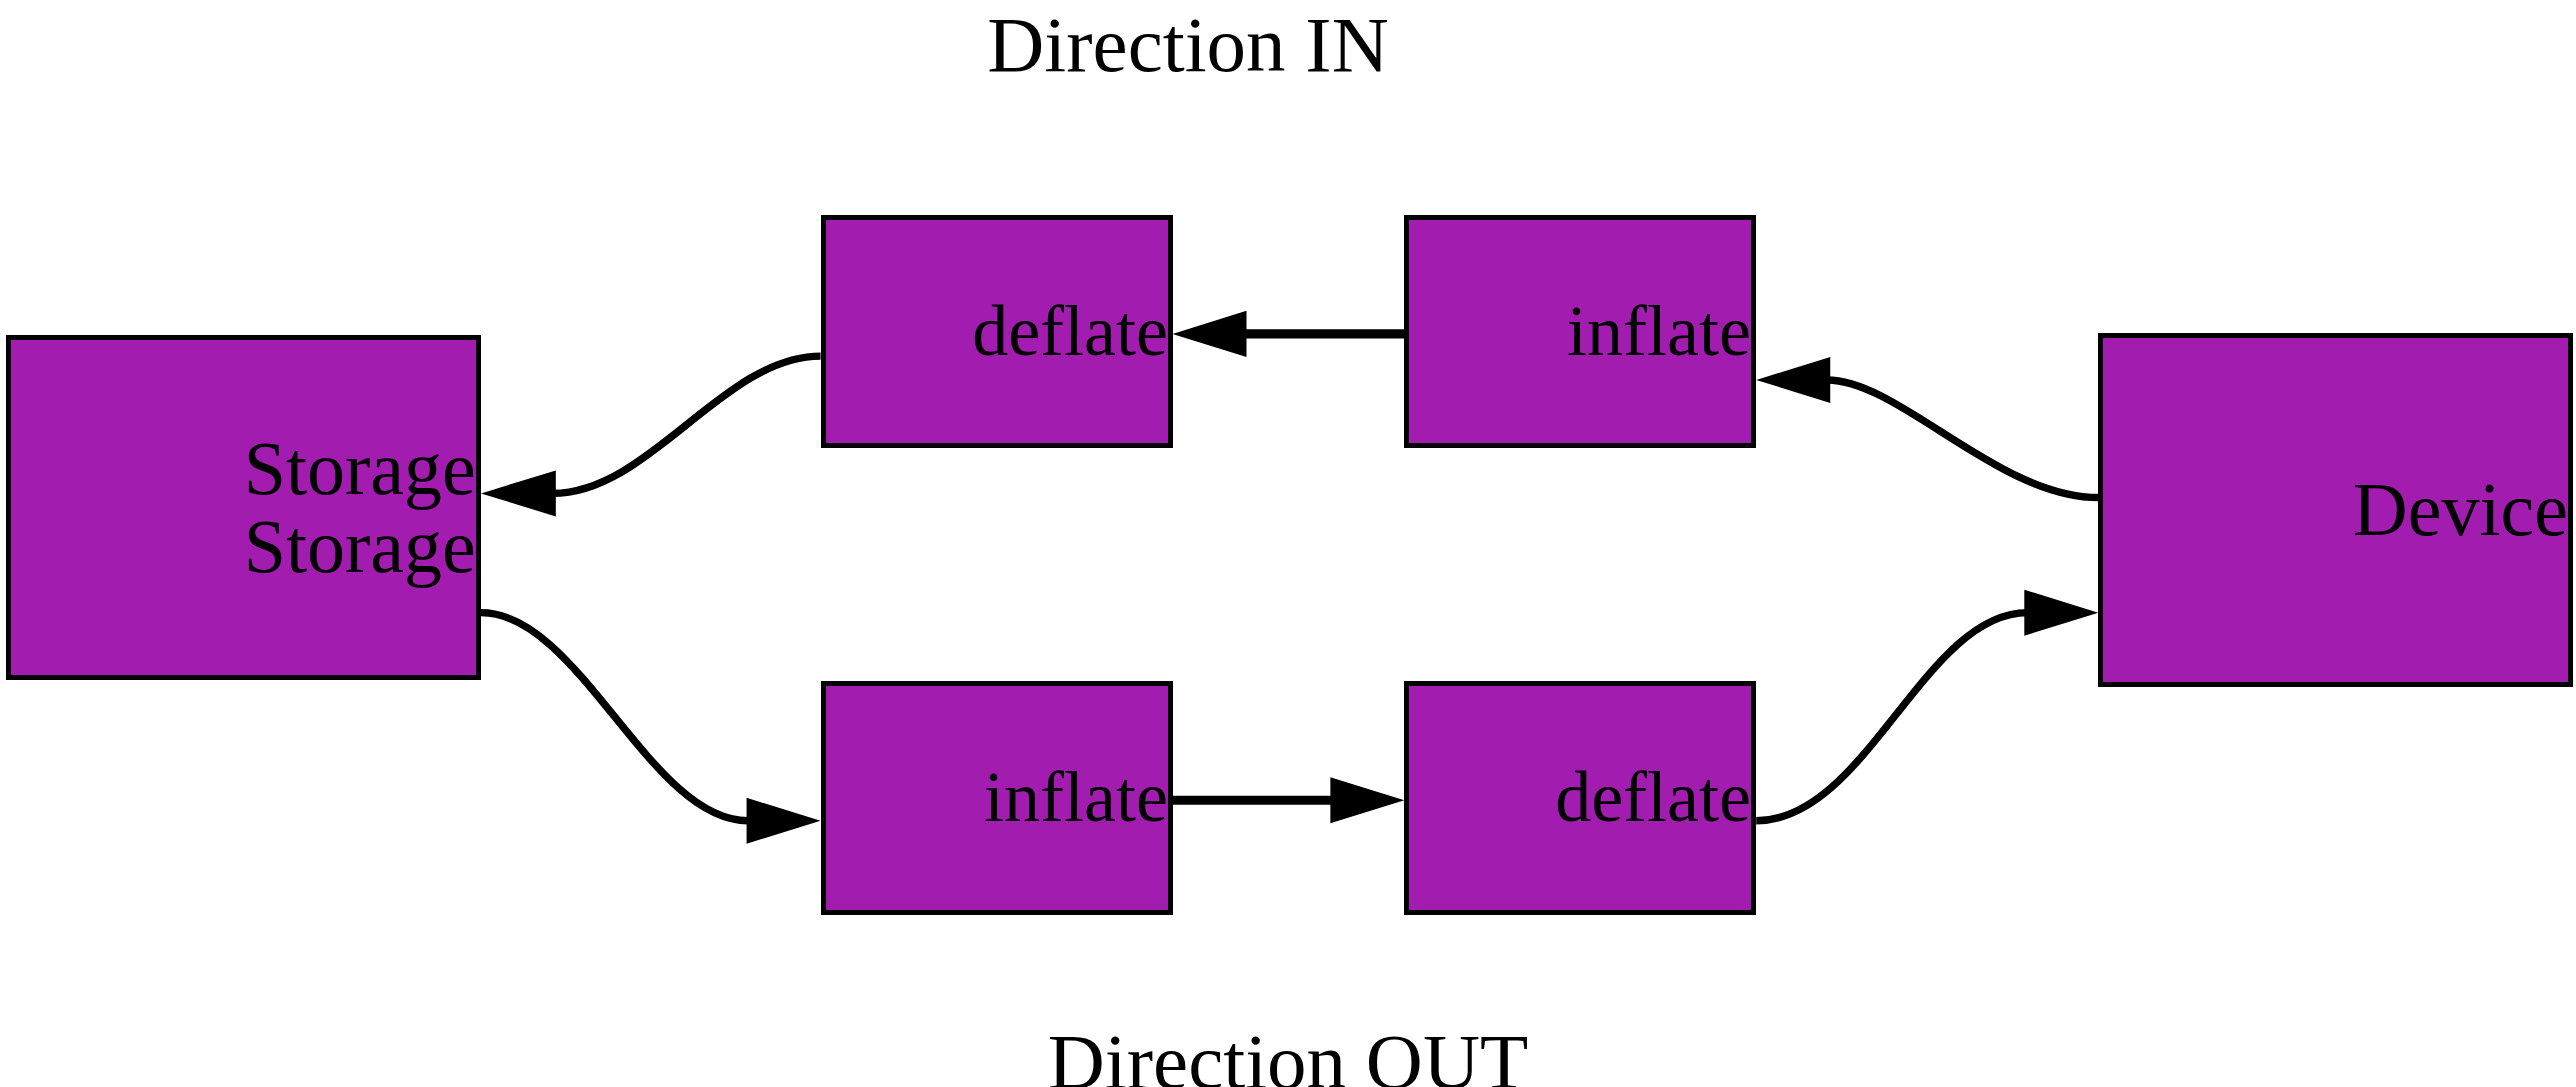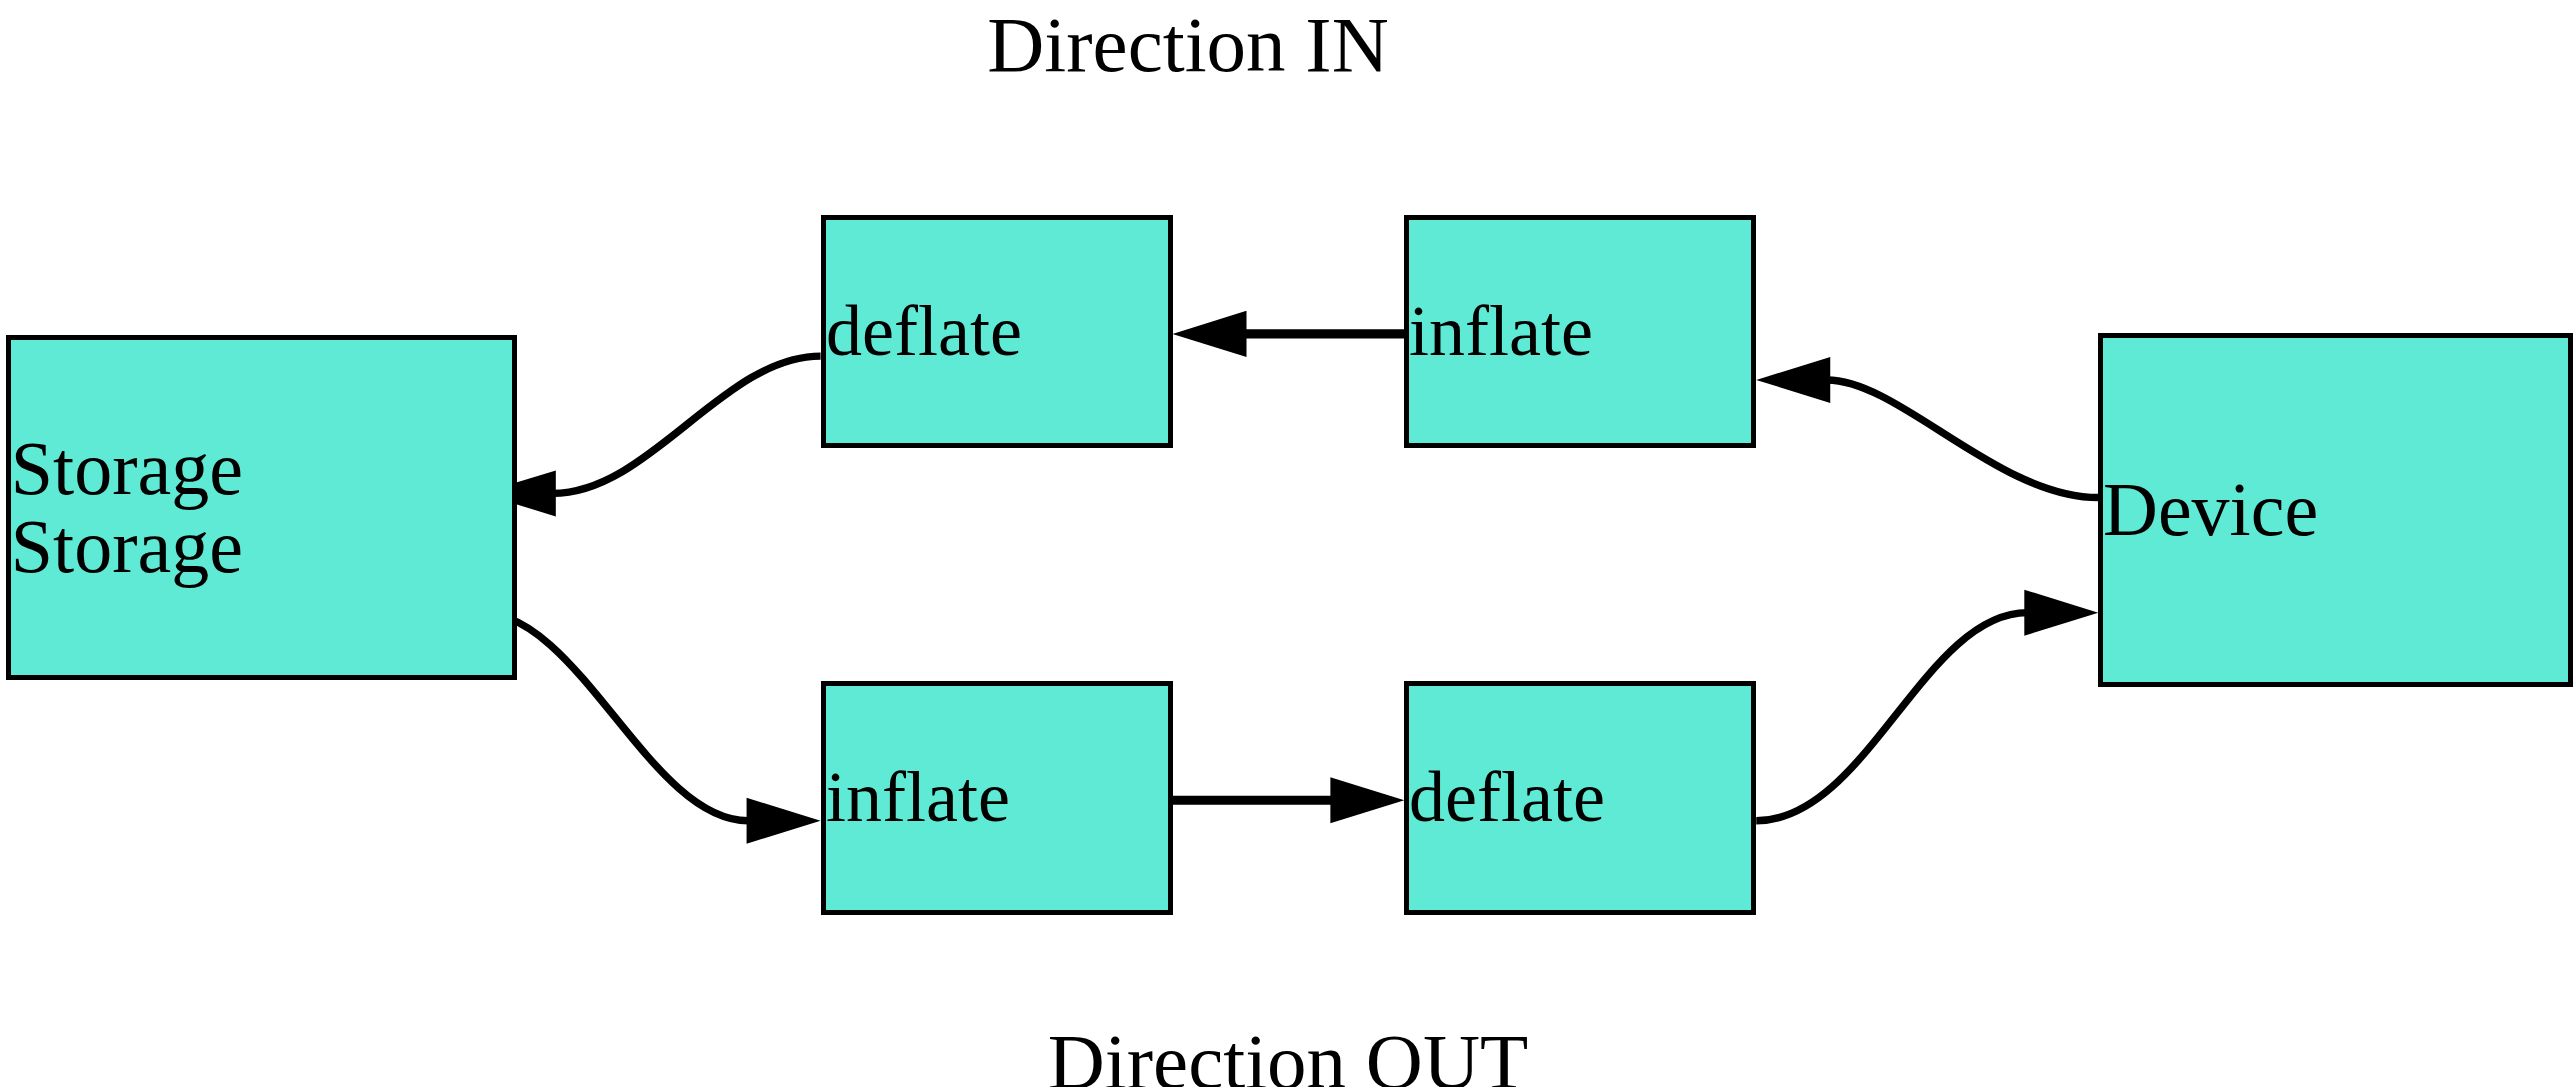--- a/index.html
+++ b/index.html
@@ -20,24 +20,24 @@
     position: absolute;
     left: 0;
     top: 0;
     width: 2576px;
     height: 1088px;
   }
   .node-box {
     position: absolute;
     box-sizing: border-box;
     border: 5.8px solid #000000;
-    background: #5eead4;
+    background: #a21caf;
     display: flex;
     flex-direction: column;
-    align-items: flex-start;
+    align-items: flex-end;
     justify-content: center;
     color: #000000;
     font-family: "Liberation Serif", "DejaVu Serif", serif;
     font-weight: 400;
     line-height: 1.02;
     white-space: nowrap;
   }
   .node-label-line {
     display: block;
     text-align: center;
@@ -49,21 +49,21 @@
     color: #000000;
     font-family: "Liberation Serif", "DejaVu Serif", serif;
     font-size: 79px;
     font-weight: 400;
     white-space: nowrap;
     text-align: center;
     line-height: 1;
   }
 
   
-  #node-storage-daemon { left: 5.8px;    top: 335px;  width: 511px; height: 345px; }
+  #node-storage-daemon { left: 5.8px;    top: 335px;  width: 475px; height: 345px; }
   #node-deflate-in     { left: 821px;  top: 215px;  width: 352px; height: 233px; }
   #node-inflate-in     { left: 1404px; top: 215px;  width: 352px; height: 233px; }
   #node-inflate-out    { left: 821px;  top: 681px;  width: 352px; height: 234px; }
   #node-deflate-out    { left: 1404px; top: 681px;  width: 352px; height: 234px; }
   #node-device         { left: 2098px; top: 333px;  width: 475px; height: 354px;
                          border-right-width: 5.8px; }
 
   
   #caption-direction-in  { left: 0; top: 5px;    width: 2376px; }
   #caption-direction-out { left: 0; top: 1022px; width: 2576px; }

